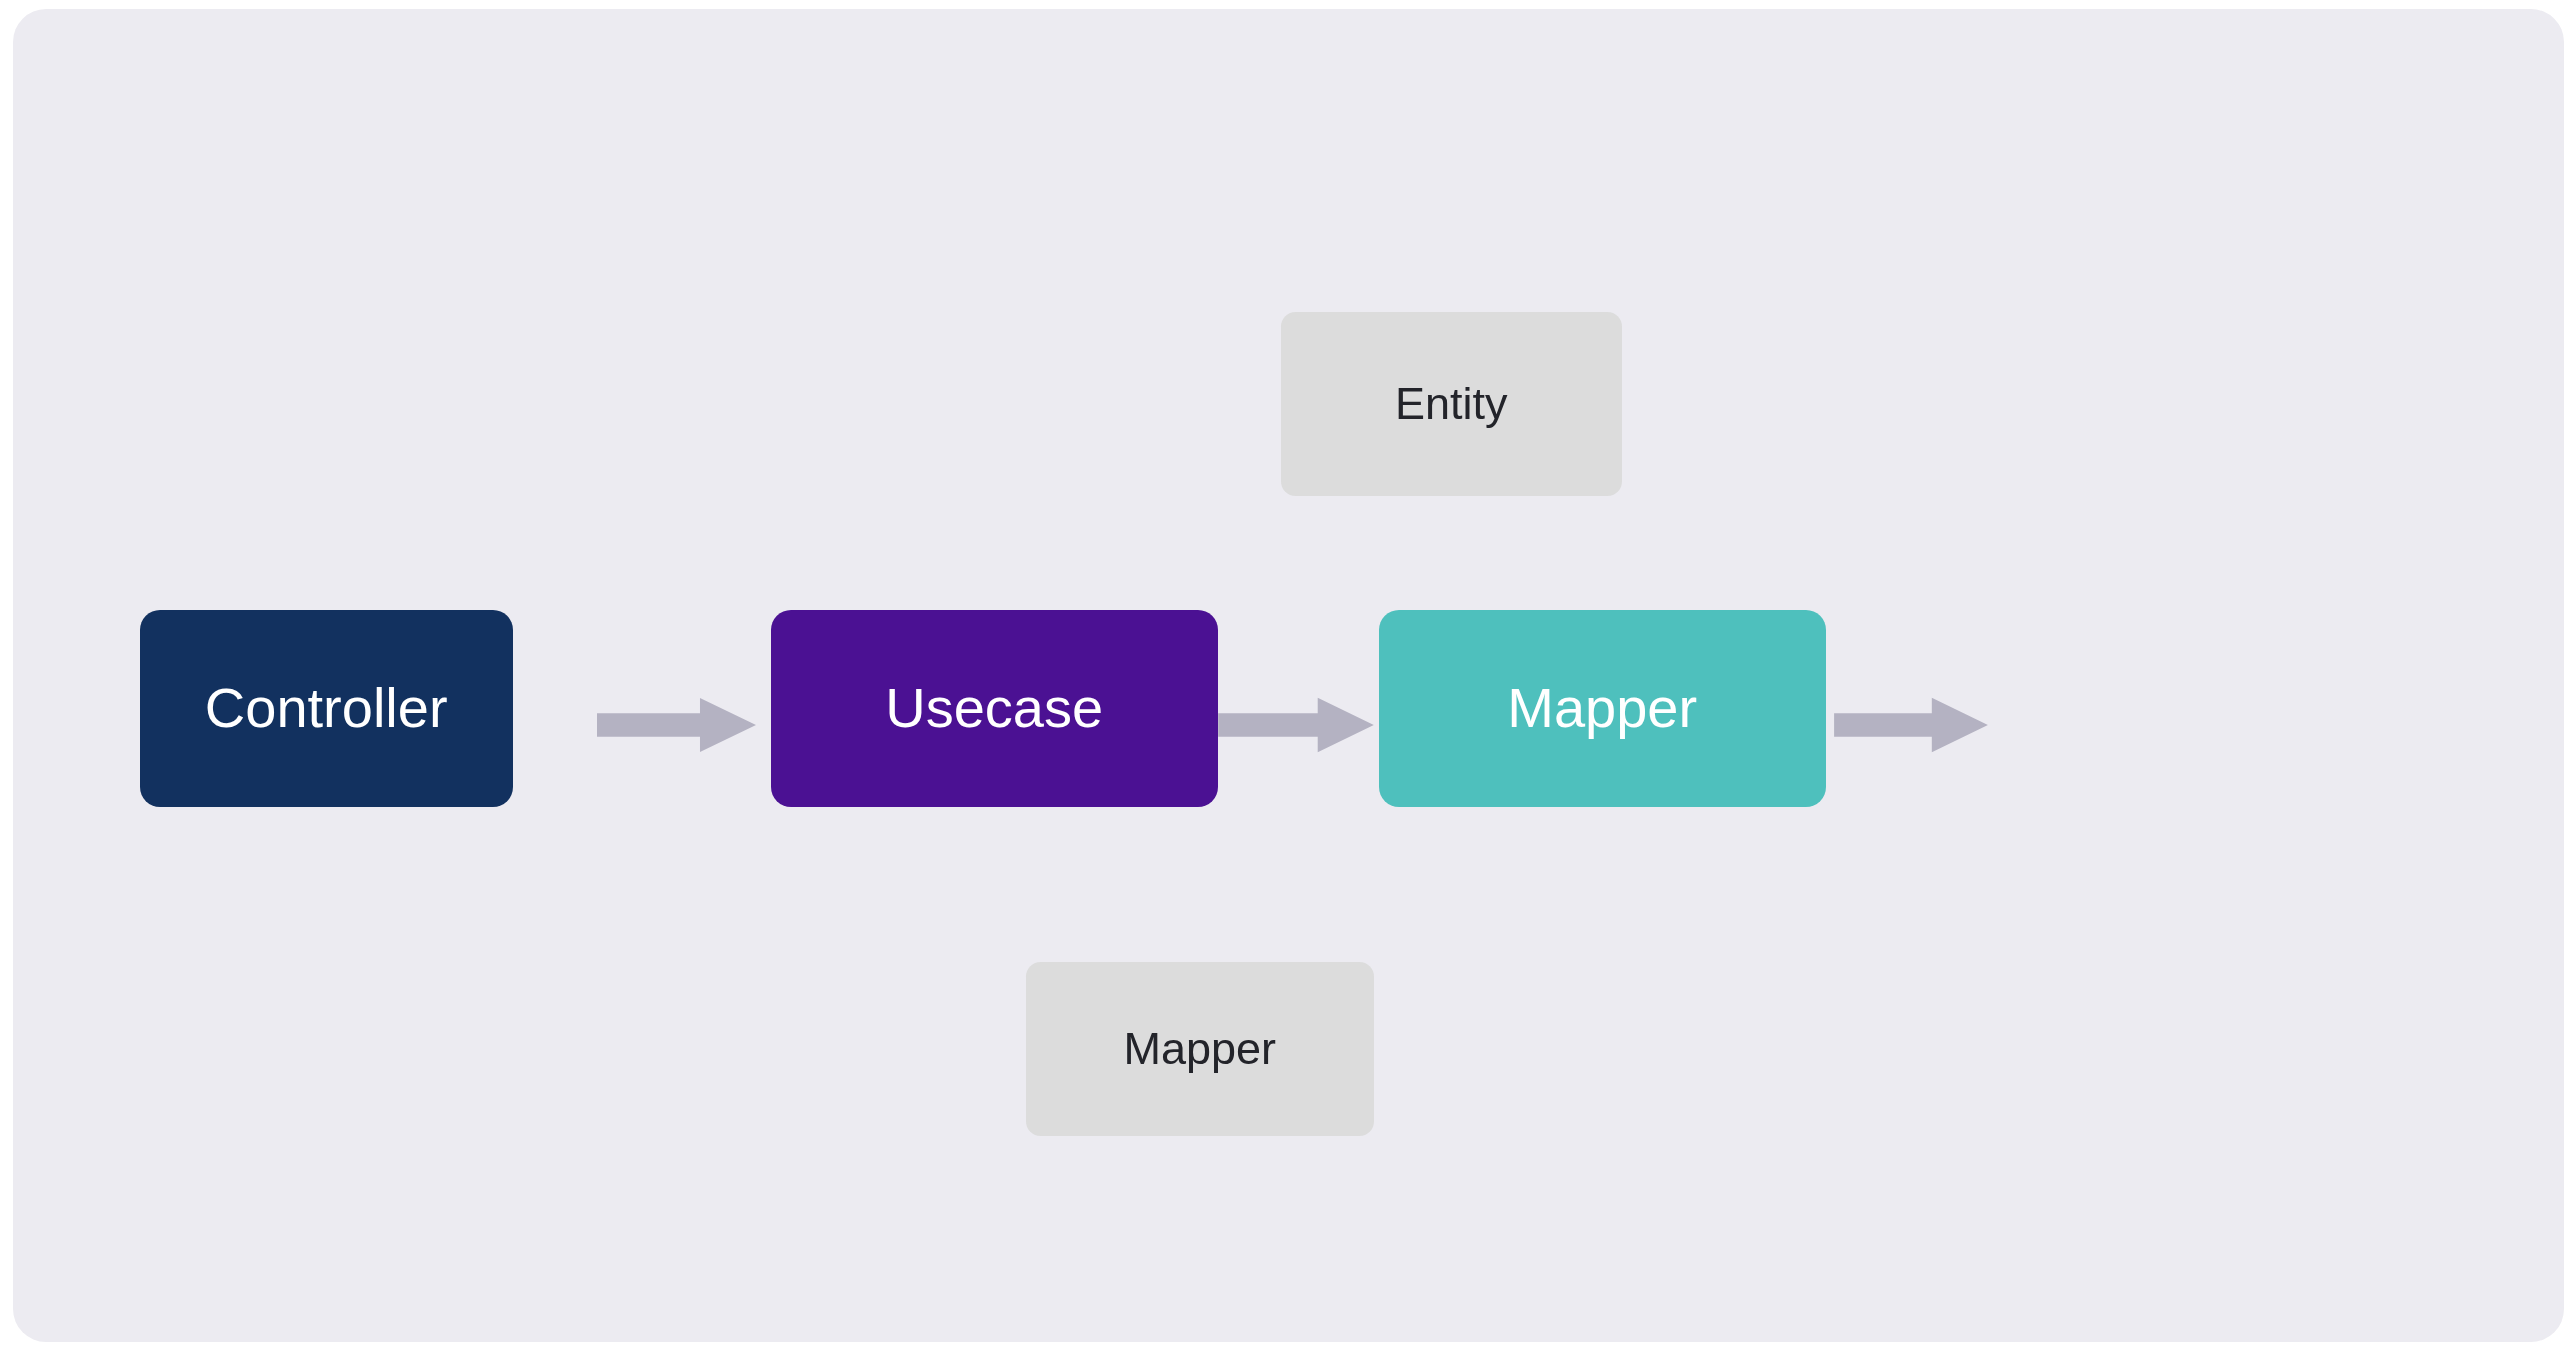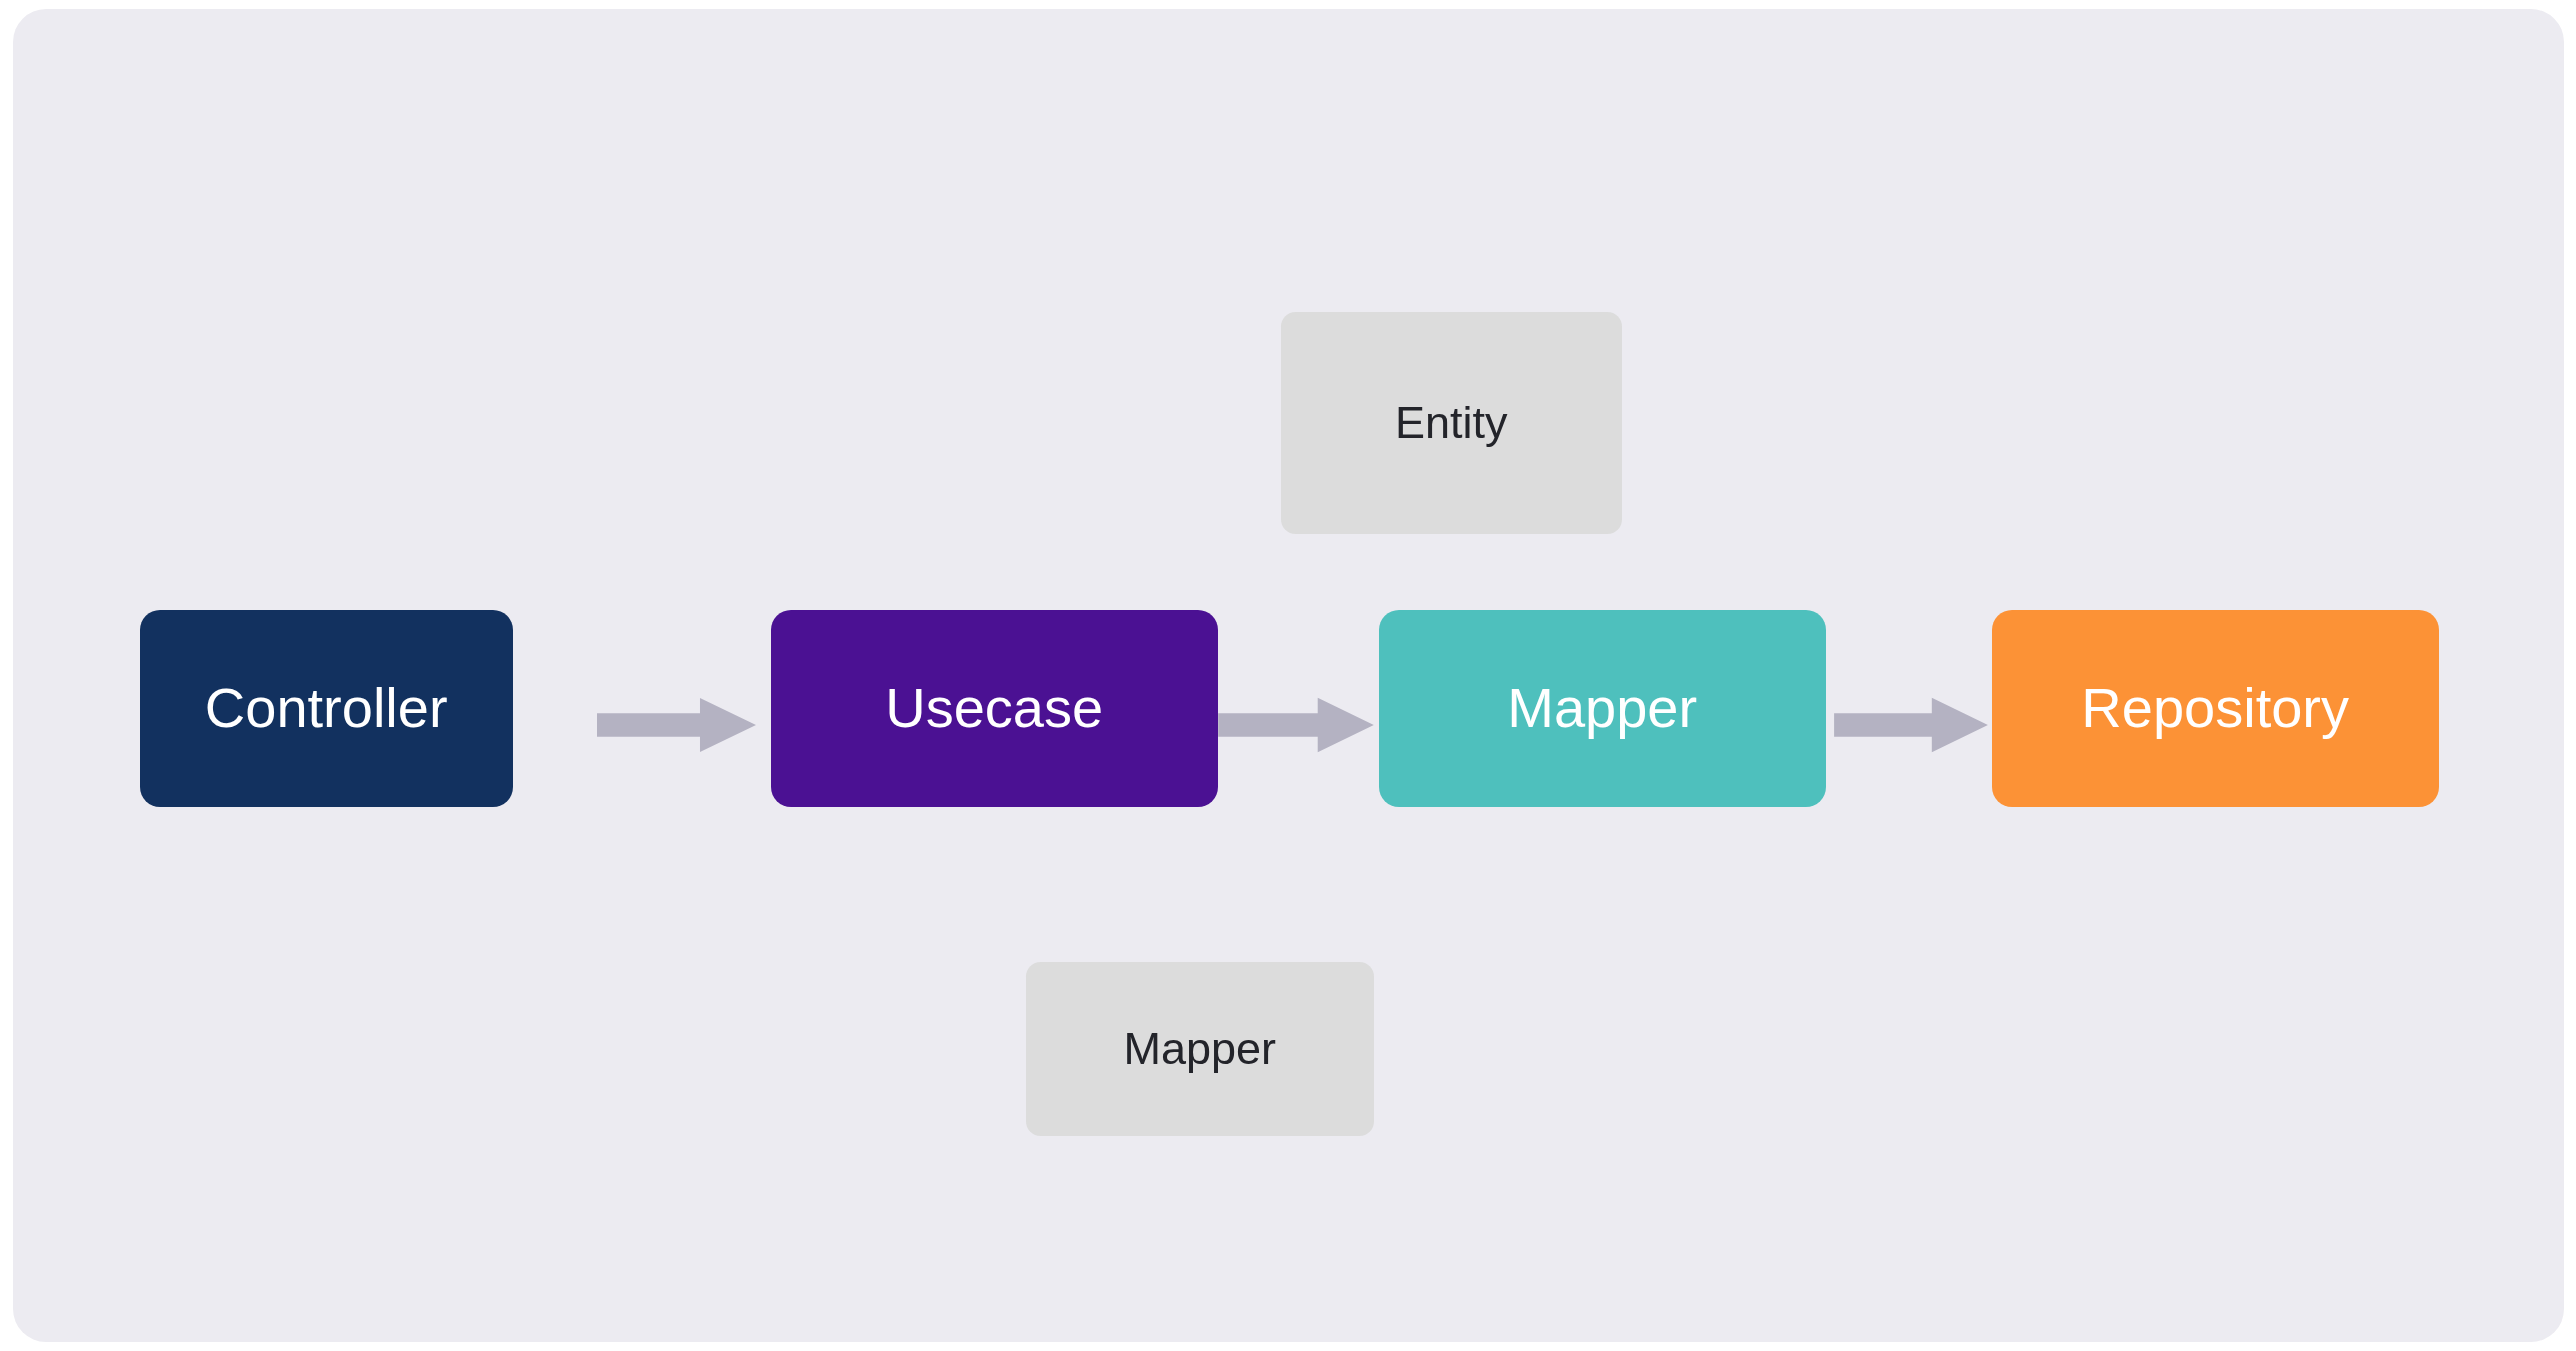--- a/index.html
+++ b/index.html
@@ -82,23 +82,20 @@
     </div>
     <div class="node node-primary" style="left: 127px; top: 601px; width: 373px; height: 197px; background: rgb(18, 49, 95); color: rgb(255, 255, 255);">
       <span>Controller</span>
     </div>
     <div class="node node-primary" style="left: 750px; top: 601px; width: 447px; height: 197px; background: rgb(75, 17, 147); color: rgb(255, 255, 255); margin-left: 8px;">
       <span>Usecase</span>
     </div>
     <div class="node node-primary" style="left: 1366px; top: 601px; width: 447px; height: 197px; background: rgb(78, 192, 189); color: rgb(255, 255, 255);">
       <span>Mapper</span>
     </div>
-    <div class="node node-primary" style="left: 1979px; top: 601px; width: 447px; height: 197px; background: rgb(252, 146, 54); color: rgb(255, 255, 255);">
-      <span>Repository</span>
-    </div>
-    <div class="node node-aux" style="left: 1268px; top: 303px; width: 341px; height: 222px; background: rgb(220, 220, 220); color: rgb(35, 36, 42);">
+    <div class="node node-aux" style="left: 1268px; top: 303px; width: 341px; height: 184px; background: rgb(220, 220, 220); color: rgb(35, 36, 42);">
       <span>Entity</span>
     </div>
     <div class="node node-aux" style="left: 1013px; top: 953px; width: 348px; height: 174px; background: rgb(220, 220, 220); color: rgb(35, 36, 42);">
       <span>Mapper</span>
     </div>
   </div>
 
 
 </body></html>

